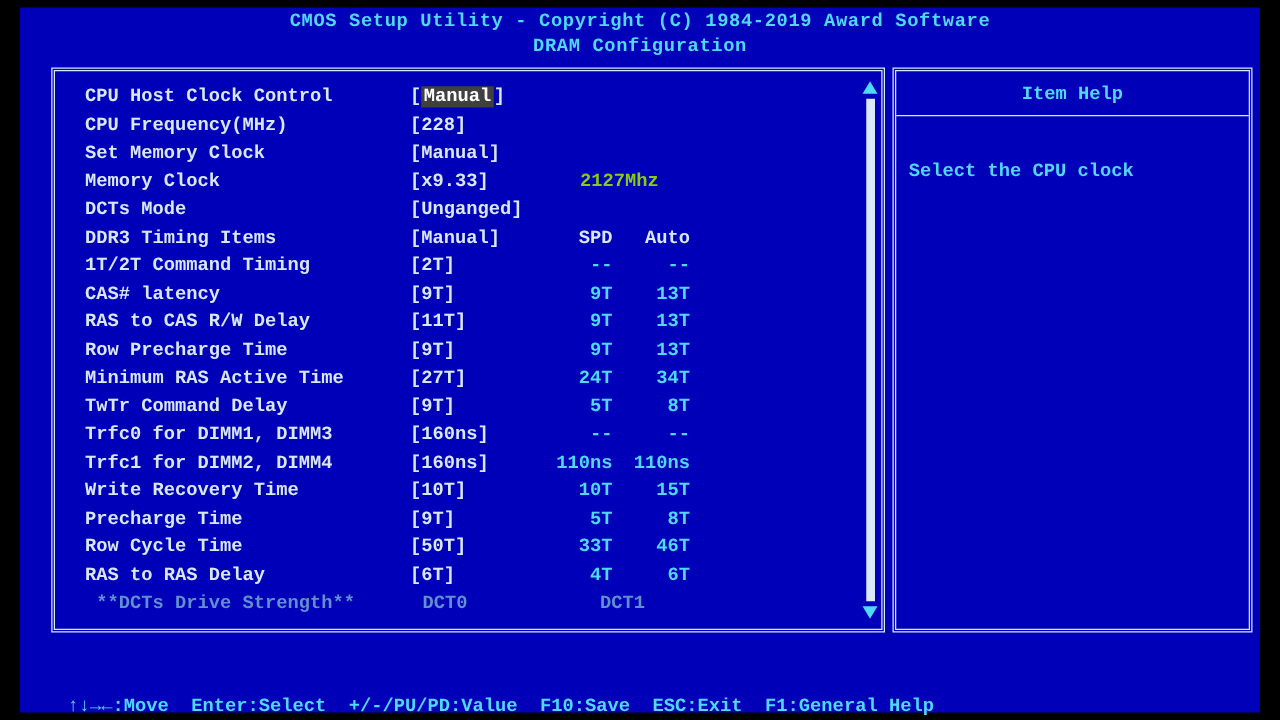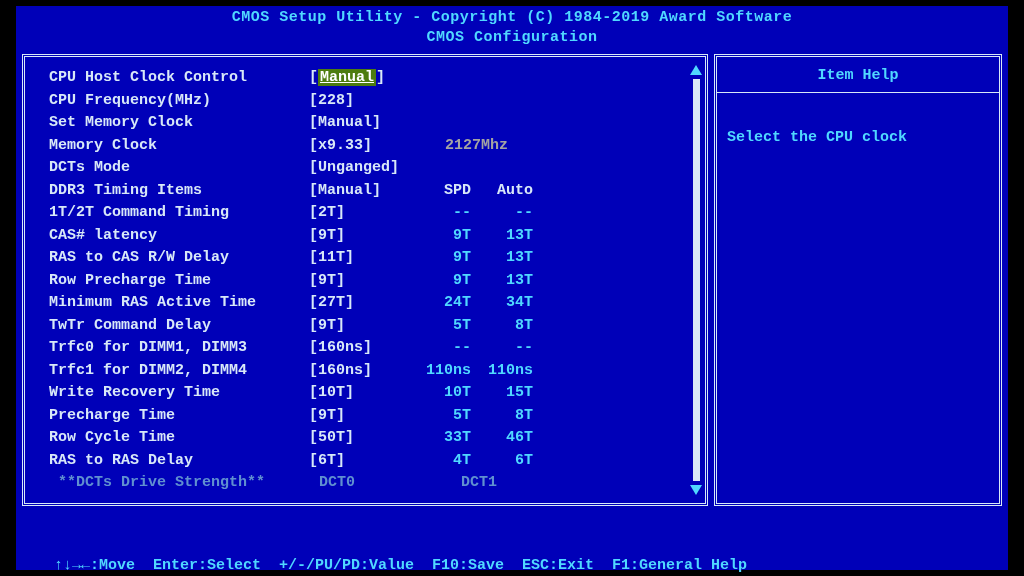--- a/index.html
+++ b/index.html
@@ -34,34 +34,35 @@
     padding: 0 6px;
     gap: 6px;
   }
   .panel {
     border: 3px double #d8e8f8;
     position: relative;
   }
   .left-panel {
     flex: 1;
     display: flex;
+    margin-left: 19px;
   }
   .settings-col {
     padding: 10px 0 0 24px;
     line-height: 22.5px;
     white-space: pre;
   }
   .row { display: flex; }
   .label { width: 260px; display:inline-block; }
   .value { display:inline-block; }
   .spd { color:#50d8ff; width:62px; text-align:right; display:inline-block;}
   .auto{ color:#50d8ff; width:62px; text-align:right; display:inline-block;}
   .spdhdr { color:#d8e8f8; width:62px; text-align:right; display:inline-block;}
-  .clocklbl{ color:#a3a3a3; display:inline-block; margin-left:36px;}
-  .highlight { background:#4d7c0f; color:#fff; padding:0 2px;text-decoration:underline;}
+  .clocklbl{ color:#84cc16; display:inline-block; margin-left:36px;}
+  .highlight { background:#404040; color:#fff; padding:0 2px;}
   .dim { color:#6090d0;gap:10px; }
   .scrollbar {
     position:absolute;
     right:4px; top:8px; bottom:8px; width:10px;
   }
   .scroll-arrow-up, .scroll-arrow-down{
     width:0;height:0;
     border-left:6px solid transparent;
     border-right:6px solid transparent;
     position:absolute;left:-1px;
@@ -99,21 +100,21 @@
     white-space: pre;
   }
 </style>
 </head>
 <body>
 
 <div class="screen">
 
   <div class="header">
     <div>CMOS Setup Utility - Copyright (C) 1984-2019 Award Software</div>
-    <div>CMOS Configuration</div>
+    <div>DRAM Configuration</div>
   </div>
 
   <div class="main-row">
 
     <div class="panel left-panel">
       <div class="settings-col" id="settings-col"><div class="row"><span class="label">CPU Host Clock Control</span><span class="value" style="width: 100px;">[<span class="highlight">Manual</span>]</span><span class="spd"></span><span class="auto"></span></div><div class="row"><span class="label">CPU Frequency(MHz)</span><span class="value" style="width: 100px;">[228]</span><span class="spd"></span><span class="auto"></span></div><div class="row"><span class="label">Set Memory Clock</span><span class="value" style="width: 100px;">[Manual]</span><span class="spd"></span><span class="auto"></span></div><div class="row"><span class="label">Memory Clock</span><span class="value" style="width: 100px;">[x9.33]</span><span class="clocklbl">2127Mhz</span></div><div class="row"><span class="label">DCTs Mode</span><span class="value" style="width: 100px;">[Unganged]</span><span class="spd"></span><span class="auto"></span></div><div class="row"><span class="label">DDR3 Timing Items</span><span class="value" style="width: 100px;">[Manual]</span><span class="spdhdr">SPD</span><span class="spdhdr">Auto</span></div><div class="row"><span class="label">1T/2T Command Timing</span><span class="value" style="width: 100px;">[2T]</span><span class="spd">--</span><span class="auto">--</span></div><div class="row"><span class="label">CAS# latency</span><span class="value" style="width: 100px;">[9T]</span><span class="spd">9T</span><span class="auto">13T</span></div><div class="row"><span class="label">RAS to CAS R/W Delay</span><span class="value" style="width: 100px;">[11T]</span><span class="spd">9T</span><span class="auto">13T</span></div><div class="row"><span class="label">Row Precharge Time</span><span class="value" style="width: 100px;">[9T]</span><span class="spd">9T</span><span class="auto">13T</span></div><div class="row"><span class="label">Minimum RAS Active Time</span><span class="value" style="width: 100px;">[27T]</span><span class="spd">24T</span><span class="auto">34T</span></div><div class="row"><span class="label">TwTr Command Delay</span><span class="value" style="width: 100px;">[9T]</span><span class="spd">5T</span><span class="auto">8T</span></div><div class="row"><span class="label">Trfc0 for DIMM1, DIMM3</span><span class="value" style="width: 100px;">[160ns]</span><span class="spd">--</span><span class="auto">--</span></div><div class="row"><span class="label">Trfc1 for DIMM2, DIMM4</span><span class="value" style="width: 100px;">[160ns]</span><span class="spd">110ns</span><span class="auto">110ns</span></div><div class="row"><span class="label">Write Recovery Time</span><span class="value" style="width: 100px;">[10T]</span><span class="spd">10T</span><span class="auto">15T</span></div><div class="row"><span class="label">Precharge Time</span><span class="value" style="width: 100px;">[9T]</span><span class="spd">5T</span><span class="auto">8T</span></div><div class="row"><span class="label">Row Cycle Time</span><span class="value" style="width: 100px;">[50T]</span><span class="spd">33T</span><span class="auto">46T</span></div><div class="row"><span class="label">RAS to RAS Delay</span><span class="value" style="width: 100px;">[6T]</span><span class="spd">4T</span><span class="auto">6T</span></div><div class="row dim"><span class="label" style="width: 260px;"> **DCTs Drive Strength**</span><span style="display: inline-block; width: 100px;">DCT0</span><span style="display: inline-block; width: 100px; text-align: center;">DCT1</span></div></div>
       <div class="scrollbar">
         <div class="scroll-arrow-up"></div>
         <div class="scroll-track"></div>
         <div class="scroll-arrow-down"></div>

